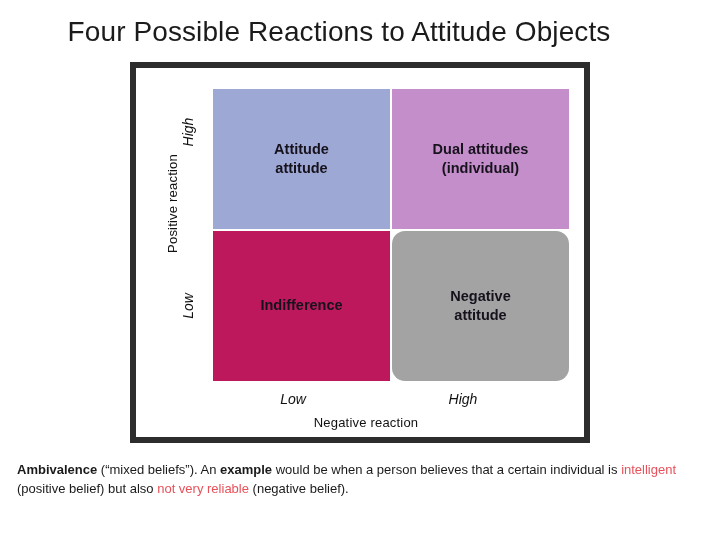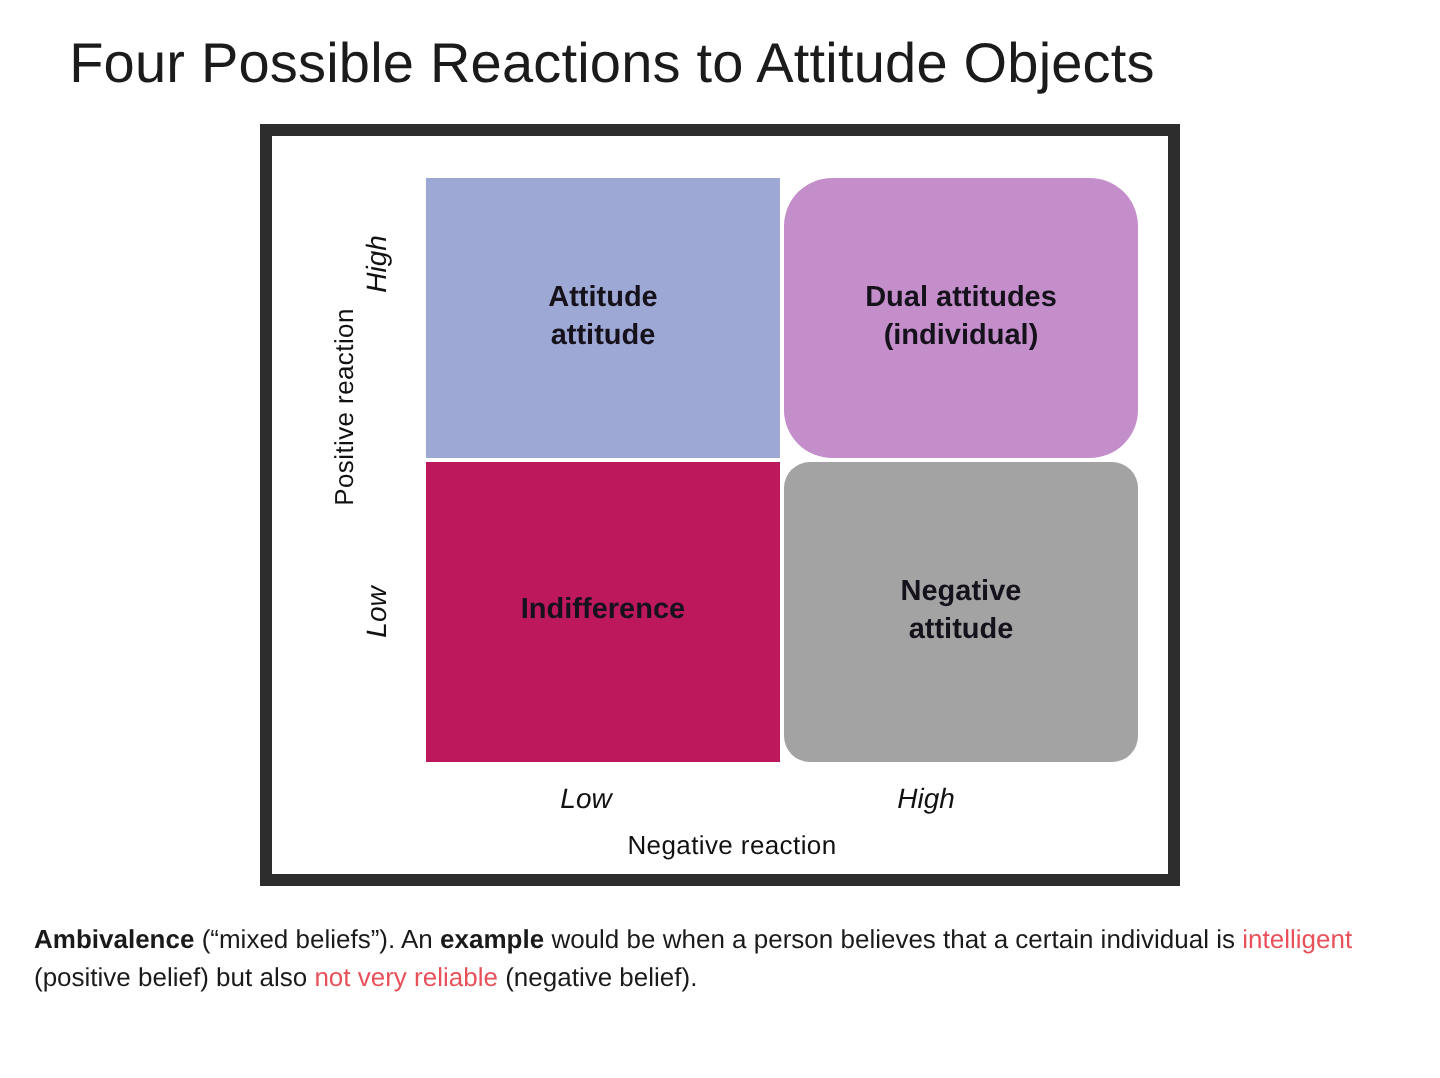--- a/index.html
+++ b/index.html
@@ -21,20 +21,21 @@
     left: 0;
     top: 16px;
     width: 612px;
     text-align: center;
     font-family: "Liberation Sans", sans-serif;
     font-size: 28px;
     font-weight: 400;
     color: #1b1b1b;
     letter-spacing: 0.1px;
     white-space: nowrap;
+    padding-left: 33px;
   }
 
   
   #figure-frame {
     position: absolute;
     left: 130px;
     top: 62px;
     width: 460px;
     height: 381px;
     border: 6px solid #2d2d2d;
@@ -168,21 +169,21 @@
 
     <div id="quadrant-grid">
 
       <div class="quadrant" style="background-color: rgb(158, 168, 212);">
         <span>
           <span>Attitude</span><br>
           <span>attitude</span>
         </span>
       </div>
 
-      <div class="quadrant" style="background-color: rgb(196, 142, 203); border-radius: 24px;">
+      <div class="quadrant" style="background-color: rgb(196, 142, 203);">
         <span>
           <span>Dual attitudes</span><br>
           <span>(individual)</span>
         </span>
       </div>
 
       <div class="quadrant" style="background-color: #be185d;">
         <span>
           <span>Indifference</span>
         </span>

